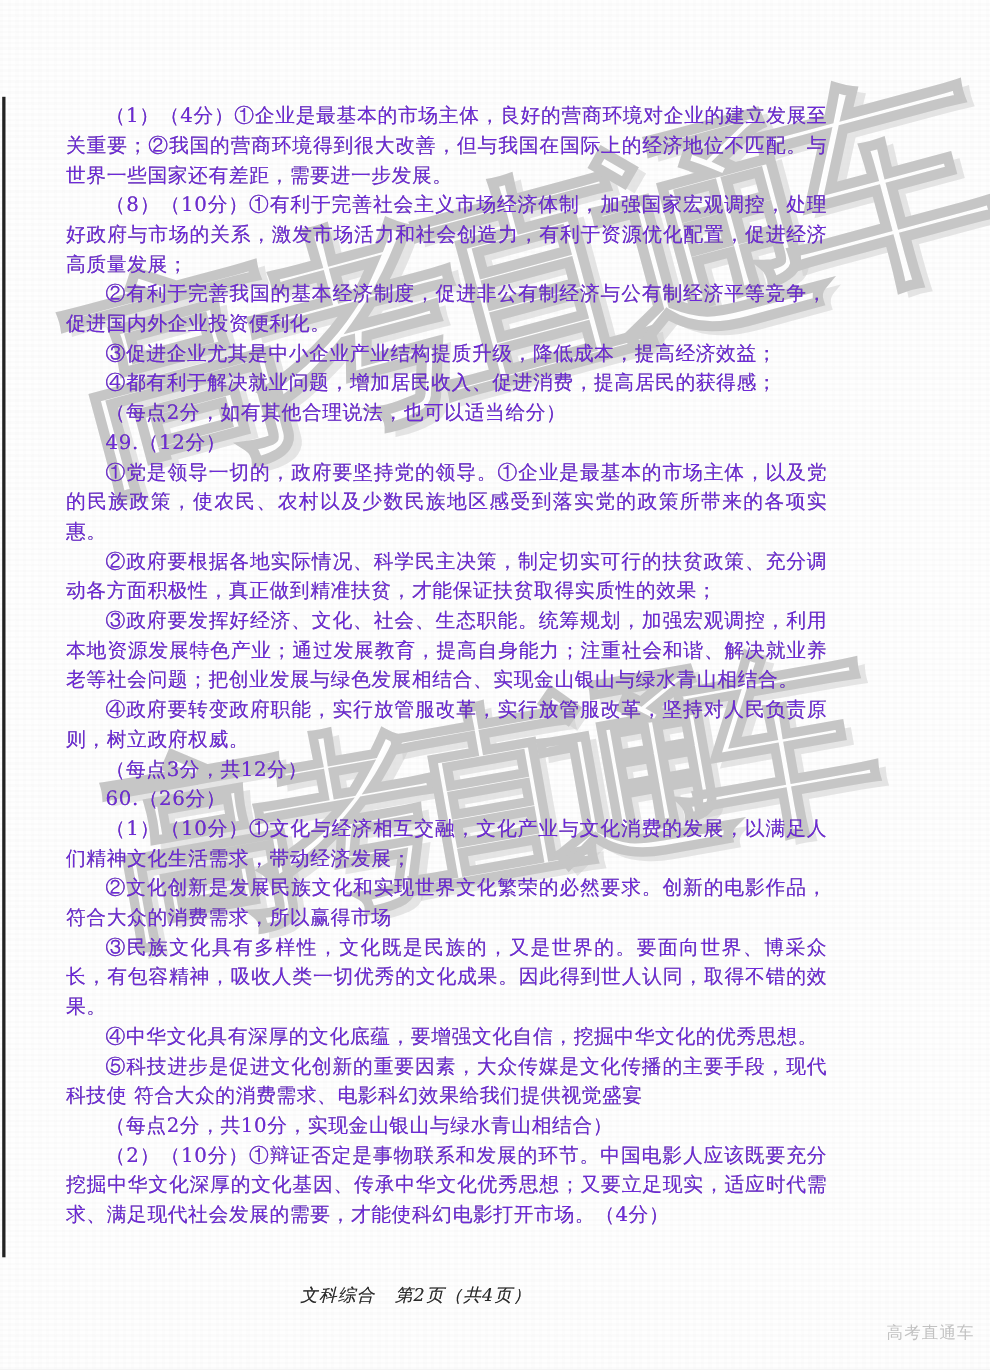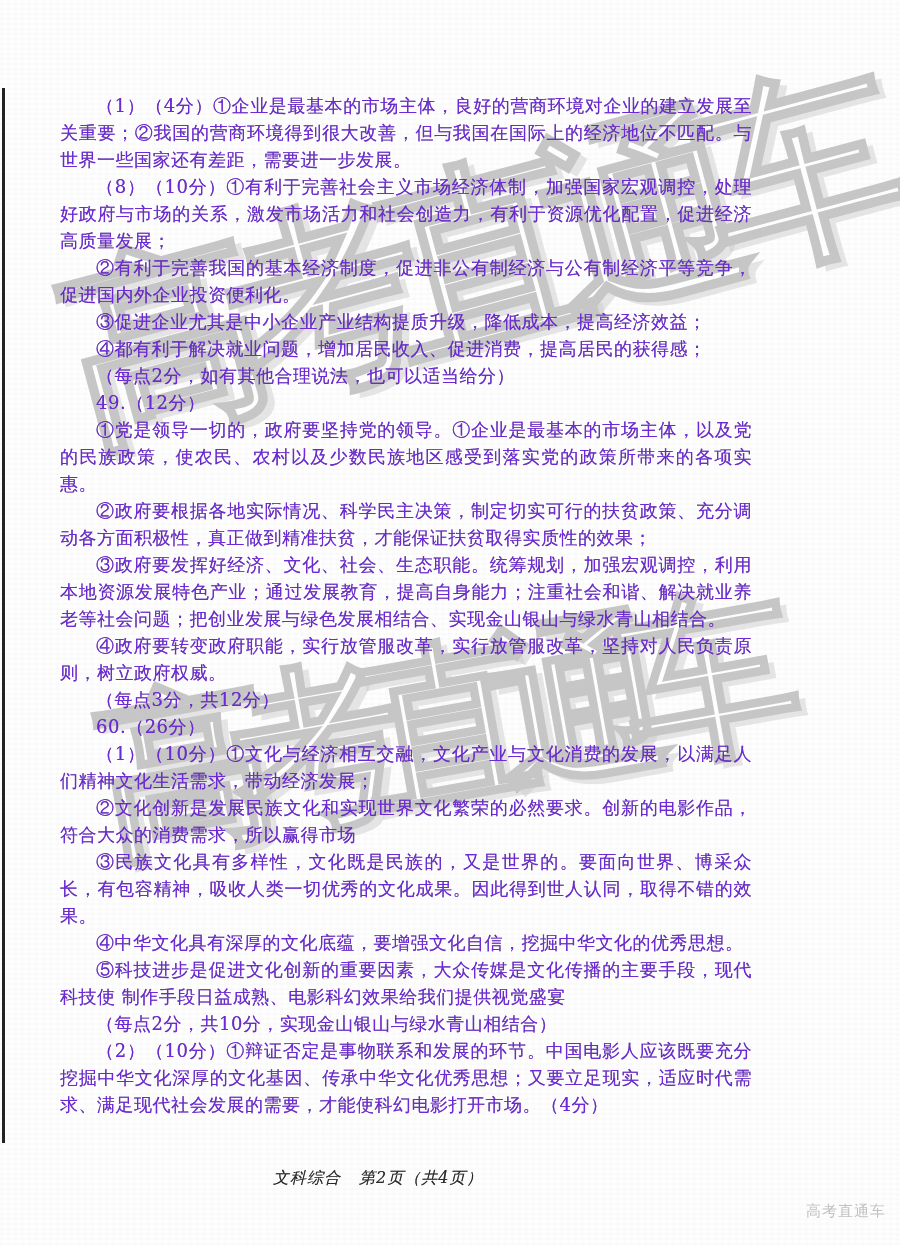--- a/index.html
+++ b/index.html
@@ -83,21 +83,21 @@
       <p>①党是领导一切的，政府要坚持党的领导。①企业是最基本的市场主体，以及党的民族政策，使农民、农村以及少数民族地区感受到落实党的政策所带来的各项实惠。</p>
       <p>②政府要根据各地实际情况、科学民主决策，制定切实可行的扶贫政策、充分调动各方面积极性，真正做到精准扶贫，才能保证扶贫取得实质性的效果；</p>
       <p>③政府要发挥好经济、文化、社会、生态职能。统筹规划，加强宏观调控，利用本地资源发展特色产业；通过发展教育，提高自身能力；注重社会和谐、解决就业养老等社会问题；把创业发展与绿色发展相结合、实现金山银山与绿水青山相结合。</p>
       <p>④政府要转变政府职能，实行放管服改革，实行放管服改革，坚持对人民负责原则，树立政府权威。</p>
       <p>（每点3分，共12分）</p>
       <p>60.（26分）</p>
       <p>（1）（10分）①文化与经济相互交融，文化产业与文化消费的发展，以满足人们精神文化生活需求，带动经济发展；</p>
       <p>②文化创新是发展民族文化和实现世界文化繁荣的必然要求。创新的电影作品，符合大众的消费需求，所以赢得市场</p>
       <p>③民族文化具有多样性，文化既是民族的，又是世界的。要面向世界、博采众长，有包容精神，吸收人类一切优秀的文化成果。因此得到世人认同，取得不错的效果。</p>
       <p>④中华文化具有深厚的文化底蕴，要增强文化自信，挖掘中华文化的优秀思想。</p>
-      <p>⑤科技进步是促进文化创新的重要因素，大众传媒是文化传播的主要手段，现代科技使 制作手段日益成熟、电影科幻效果给我们提供视觉盛宴</p>
+      <p>⑤科技进步是促进文化创新的重要因素，大众传媒是文化传播的主要手段，现代科技使 符合大众的消费需求、电影科幻效果给我们提供视觉盛宴</p>
       <p>（每点2分，共10分，实现金山银山与绿水青山相结合）</p>
       <p>（2）（10分）①辩证否定是事物联系和发展的环节。中国电影人应该既要充分挖掘中华文化深厚的文化基因、传承中华文化优秀思想；又要立足现实，适应时代需求、满足现代社会发展的需要，才能使科幻电影打开市场。（4分）</p>
     </div>
 
   <div class="footer">
     <span>文科综合</span><span class="gap"></span><span>第2页（共4页）</span>
   </div>
 
   <div class="corner-mark">高考直通车</div>
 

